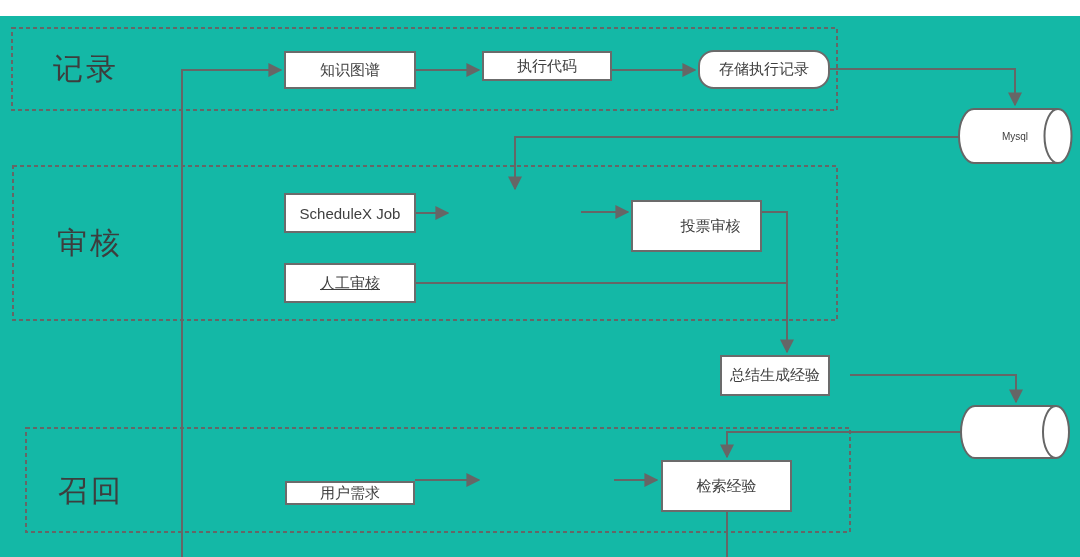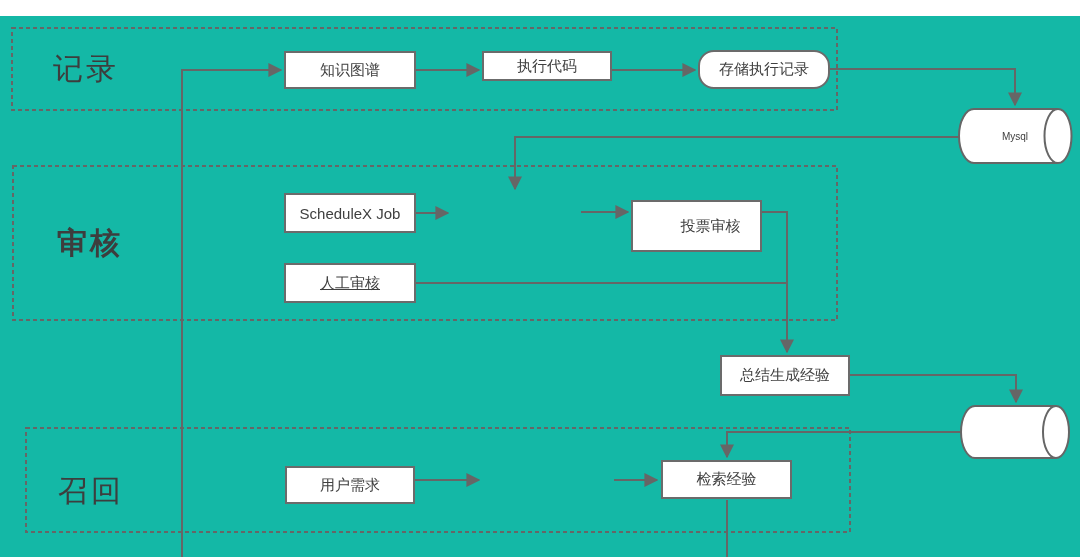--- a/index.html
+++ b/index.html
@@ -110,32 +110,32 @@
       <ellipse cx="1058" cy="120" rx="13.5" ry="27" fill="#ffffff" stroke="#666666" stroke-width="2"></ellipse>
     </g>
 
     <g>
       <path d="M 1056 390 L 975 390 A 14 26 0 0 0 975 442 L 1056 442" fill="#ffffff" stroke="#666666" stroke-width="2"></path>
       <ellipse cx="1056" cy="416" rx="13" ry="26" fill="#ffffff" stroke="#666666" stroke-width="2"></ellipse>
     </g>
   </svg>
 
   <div class="sec-label" style="left:53px; top:38px;">记录</div>
-  <div class="sec-label" style="left:57px; top:212px;font-weight:bold;">审核</div>
+  <div class="sec-label" style="left:57px; top:212px;">审核</div>
   <div class="sec-label" style="left:58px; top:460px;">召回</div>
 
   <div class="node" style="left:284px; top:35px; width:132px; height:38px;">知识图谱</div>
   <div class="node" style="left:482px; top:35px; width:130px; height:30px;">执行代码</div>
   <div class="node" style="left:698px; top:34px; width:132px; height:39px;border-radius:16px;">存储执行记录</div>
 
   <div class="node" style="left:284px; top:177px; width:132px; height:40px;">ScheduleX Job</div>
   <div class="node" style="left:631px; top:184px; width:131px; height:52px;padding-left:28px;">投票审核</div>
   <div class="node" style="left:284px; top:247px; width:132px; height:40px;text-decoration:underline;">人工审核</div>
 
-  <div class="node" style="left:720px; top:339px; width:130px; height:41px;">总结生成经验</div>
+  <div class="node" style="left:720px; top:339px; width:110px; height:41px;">总结生成经验</div>
 
-  <div class="node" style="left:285px; top:450px; width:130px; height:38px;">用户需求</div>
-  <div class="node" style="left:661px; top:444px; width:131px; height:39px;">检索经验</div>
+  <div class="node" style="left:285px; top:465px; width:130px; height:24px;">用户需求</div>
+  <div class="node" style="left:661px; top:444px; width:131px; height:52px;">检索经验</div>
 
   <div class="cyl-label" style="left:965px; top:92px; width:100px; height:56px;">Mysql</div>
 
   <div class="footer-band"></div>
 </div>
 
 </body></html>

